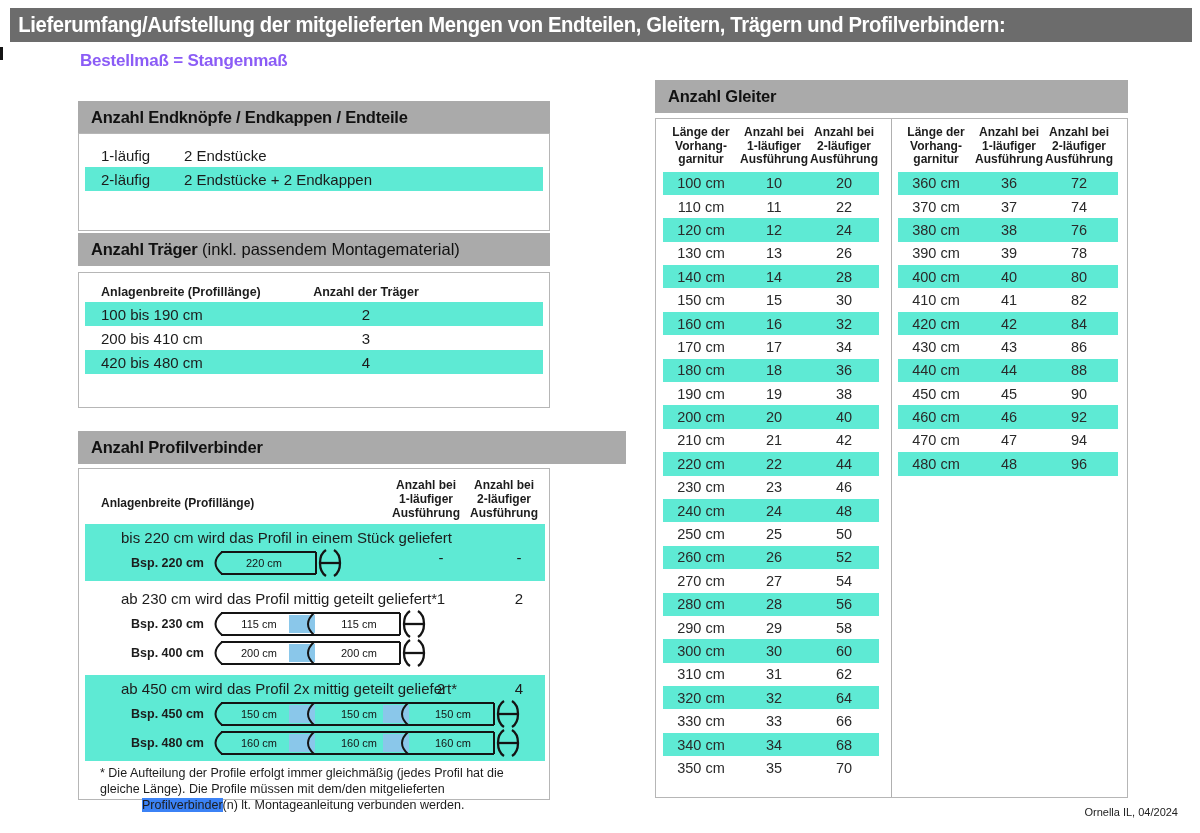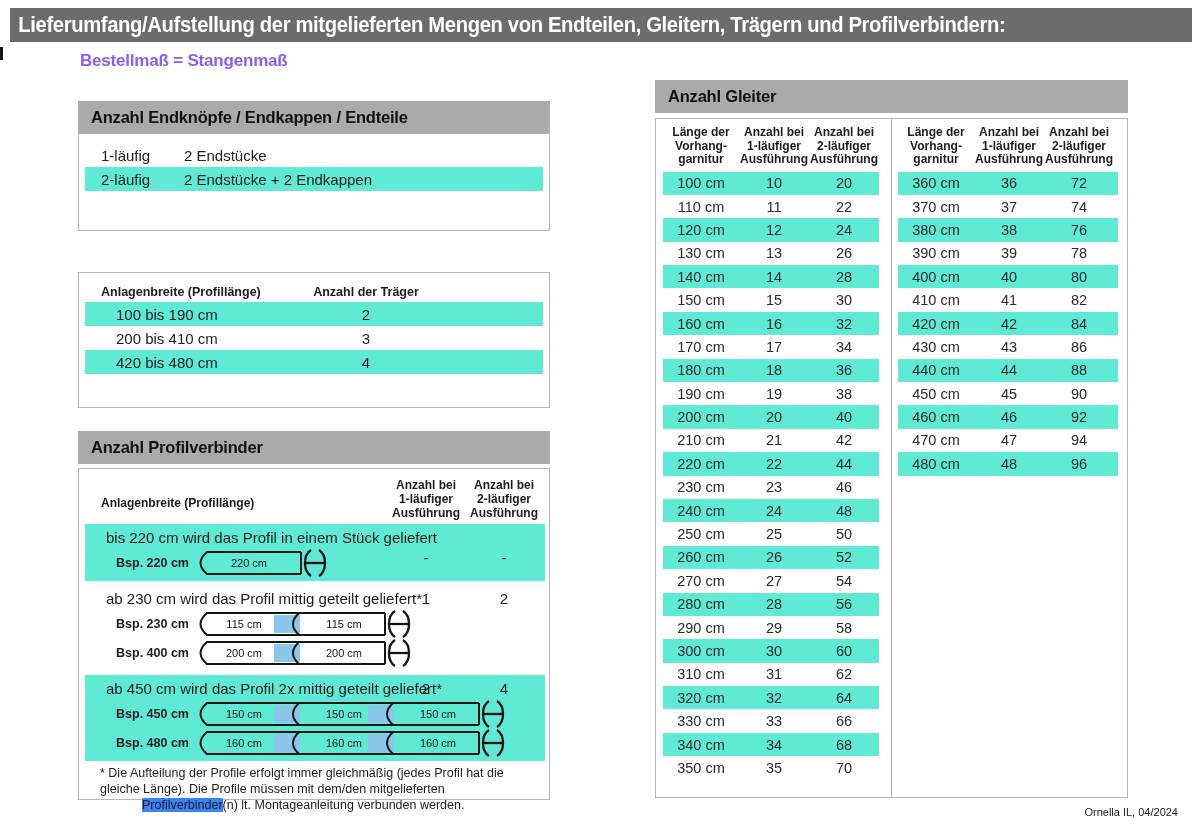--- a/index.html
+++ b/index.html
@@ -13,49 +13,49 @@
   .edge-tick { position:absolute; left:0; top:47px; width:3px; height:13px; background:#141414; }
 
   .subtitle { position:absolute; left:80px; top:51px; color:#8b5cf6; font-weight:bold; font-size:17px; letter-spacing:-0.2px; }
 
   
   .secbar { position:absolute; background:#aaaaaa; height:33px; display:flex; align-items:center; padding-left:13px; box-sizing:border-box; color:#111; }
   .secbar .b { font-weight:bold; font-size:16.5px; letter-spacing:-0.2px; white-space:pre; }
   .secbar .r { font-weight:normal; font-size:16.5px; white-space:pre; }
   #secbar-end     { left:78px; top:94px;  width:472px;margin-top:7px; }
   #secbar-traeger { left:78px; top:233px; width:472px; }
-  #secbar-pv      { left:78px; top:431px; width:472px; }
+  #secbar-pv      { left:78px; top:431px; width:548px; }
   #secbar-gleiter { left:655px; top:80px; width:473px; }
 
   .box { position:absolute; background:#fff; border:1px solid #b6b6b6; box-sizing:border-box; }
   .stripe { background:#5eead4; }
 
   
   #box-end { left:78px; top:133px; width:472px; height:98px; padding-top:9px; }
   .et-row { height:24px; margin:0 6px; display:flex; align-items:center; font-size:15px; }
   .et-row .c0 { width:83px; padding-left:16px; flex:none; }
 
   
   #box-traeger { left:78px; top:272px; width:472px; height:136px; }
   .tr-head { position:relative; height:29px; font-weight:bold; font-size:12.5px; }
   .tr-head .h0 { position:absolute; left:22px; top:12px; }
   .tr-head .h1 { position:absolute; left:217px; top:12px; width:140px; text-align:center; }
-  .tr-row { height:24px; margin:0 6px; display:flex; align-items:center; font-size:15px; position:relative;padding-left:15px; }
+  .tr-row { height:24px; margin:0 6px; display:flex; align-items:center; font-size:15px; position:relative; }
   .tr-row .c0 { padding-left:16px; }
   .tr-row .c1 { position:absolute; left:211px; width:140px; text-align:center; }
   .tr-note { margin:8px 0 0 25px; font-size:12.5px; line-height:15.5px; width:420px; }
 
   
   #box-pv { left:78px; top:468px; width:472px; height:332px; }
   .pv-colhead { position:absolute; font-weight:bold; font-size:12px; line-height:14px; text-align:center; }
   .pv-colhead.h0 { left:22px; top:27px; text-align:left; }
   .pv-colhead.h1 { left:302px; top:9px; width:90px; }
   .pv-colhead.h2 { left:380px; top:9px; width:90px; }
   .pv-groups { position:absolute; left:6px; top:55px; width:460px; }
-  .pv-group { position:relative; margin-bottom:4px; padding:3px 0 4px; }
+  .pv-group { position:relative; margin-bottom:4px; padding:3px 15px 4px; }
   .pv-head { position:relative; height:21px; }
   .pv-text { position:absolute; left:21px; top:2px; font-size:15px; white-space:nowrap; }
   .pv-val { position:absolute; top:2px; width:60px; text-align:center; font-size:15px; }
   .pv-val.v1 { left:311px; }
   .pv-val.v2 { left:389px; }
   .pv-group.firstgrp .pv-val { top:22px; }
   .pv-example { display:flex; align-items:center; height:29px; }
   .pv-bsp { width:104px; text-align:right; font-weight:bold; font-size:12.5px; flex:none; white-space:nowrap; }
   .pv-example svg { margin-left:8px; flex:none; }
   .pv-foot { position:absolute; left:21px; top:296px; width:442px; font-size:12.5px; line-height:16px; }
@@ -96,20 +96,24 @@
           <span class="c0">1-läufig</span>
           <span class="c1">2 Endstücke</span>
         </div>
         <div class="et-row stripe">
           <span class="c0">2-läufig</span>
           <span class="c1">2 Endstücke + 2 Endkappen</span>
         </div>
       </div>
   </div>
 
+  <div class="secbar" id="secbar-traeger">
+    <span class="b">Anzahl Träger</span>
+      <span class="r"> (inkl. passendem Montagematerial)</span>
+  </div>
   <div class="box" id="box-traeger">
     <div class="tr-head">
       <span class="h0">Anlagenbreite (Profillänge)</span>
       <span class="h1">Anzahl der Träger</span>
     </div>
     <div>
         <div class="tr-row stripe">
           <span class="c0">100 bis 190 cm</span>
           <span class="c1">2</span>
         </div>

